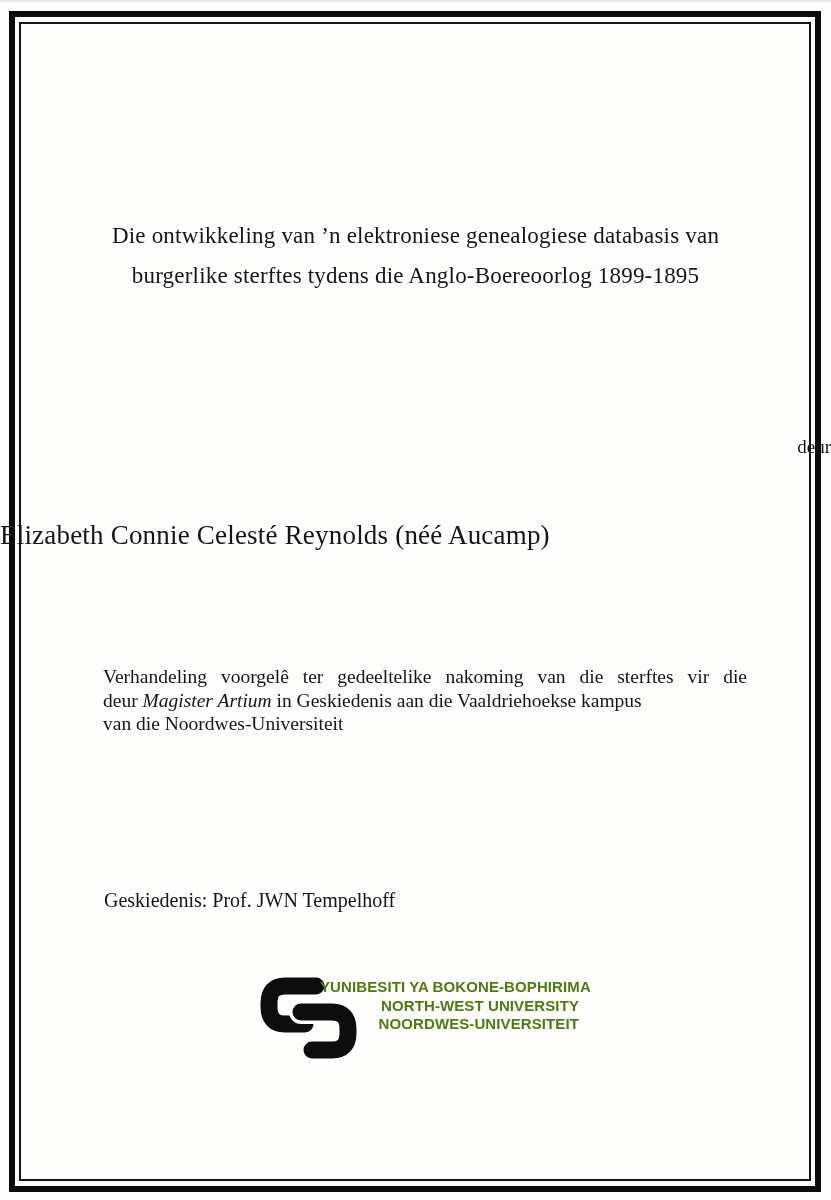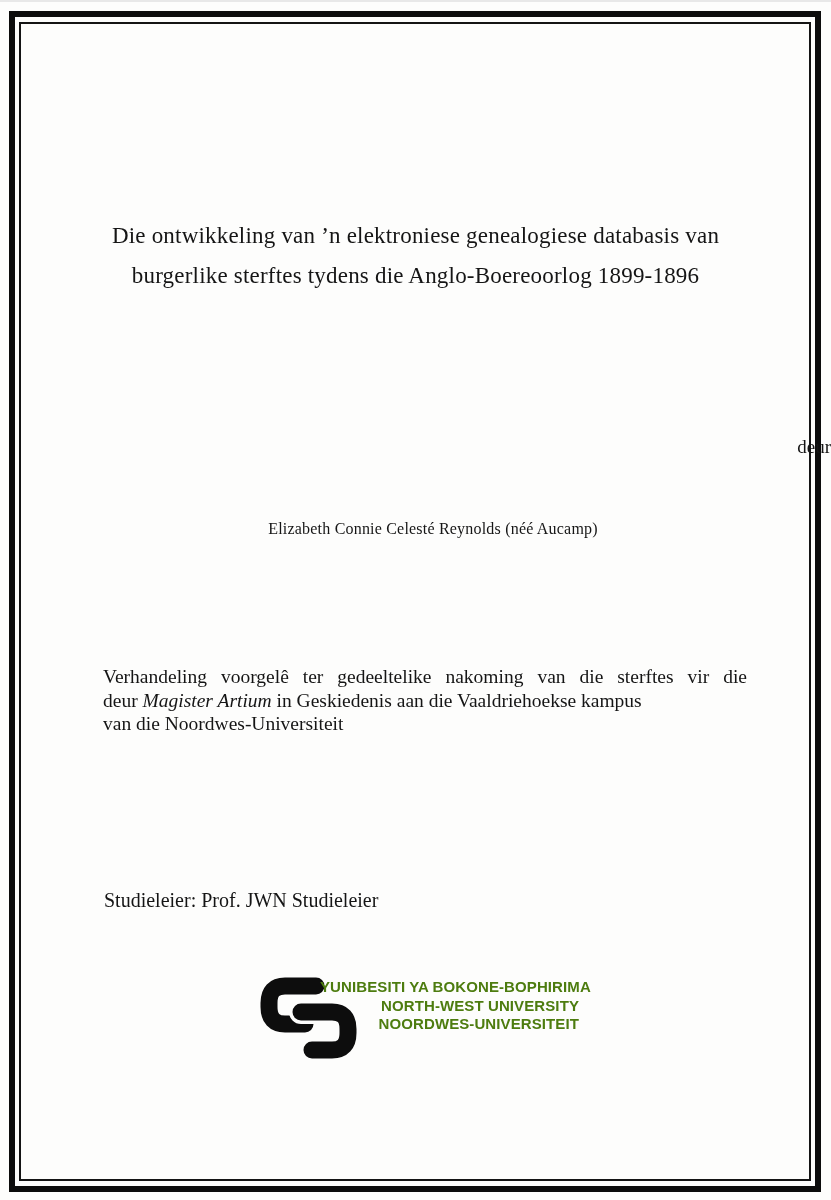--- a/index.html
+++ b/index.html
@@ -47,24 +47,22 @@
     top: 434px;
     left: 0; right: 0;
     text-align: right;
     font-size: 19px;
   }
 
   .author {
     position: absolute;
     top: 518px;
     left: 0; right: 0;
-    text-align: center;
-    font-size: 16px;
+    font-size: 27px;
     letter-spacing: 0.2px;
-    padding-left: 35px;
   }
 
   .statement {
     position: absolute;
     top: 663px;
     left: 103px;
     width: 644px;
     font-size: 19.5px;
     line-height: 23.5px;
   }
@@ -113,35 +111,35 @@
 </head>
 <body>
 
 <div class="page">
 
   <div class="frame-outer"></div>
   <div class="frame-inner"></div>
 
   <div class="title-block">
     <div>Die ontwikkeling van ’n elektroniese genealogiese databasis van</div>
-    <div>burgerlike sterftes tydens die Anglo-Boereoorlog 1899-1896</div>
+    <div>burgerlike sterftes tydens die Anglo-Boereoorlog 1899-1895</div>
   </div>
 
   <div class="byline">deur</div>
 
   <div class="author">Elizabeth Connie Celesté Reynolds (néé Aucamp)</div>
 
   <div class="statement">
     <div class="just">Verhandeling voorgelê ter gedeeltelike nakoming van die sterftes vir die</div>
     <div><span>deur </span><em>Magister Artium</em><span> in Geskiedenis aan die Vaaldriehoekse kampus</span></div>
     <div>van die Noordwes-Universiteit</div>
   </div>
 
   <div class="credits">
-    <div>Studieleier: Prof. JWN Studieleier</div>
+    <div>Geskiedenis: Prof. JWN Tempelhoff</div>
   </div>
 
   <div class="logo">
     <svg class="logo-mark" width="105" height="92" viewBox="0 0 105 92" xmlns="http://www.w3.org/2000/svg" aria-hidden="true">
 
       <path d="M 60 14 H 29 Q 13 14 13 31 L 13 35 Q 13 52 29 52 H 49" fill="none" stroke="#0d0d0d" stroke-width="17" stroke-linecap="round" stroke-linejoin="round"></path>
 
       <path d="M 45 40 H 76 Q 92 40 92 57 L 92 61 Q 92 78 76 78 H 56" fill="none" stroke="#fdfdfc" stroke-width="24" stroke-linecap="round" stroke-linejoin="round"></path>
 
       <path d="M 45 40 H 76 Q 92 40 92 57 L 92 61 Q 92 78 76 78 H 56" fill="none" stroke="#0d0d0d" stroke-width="17" stroke-linecap="round" stroke-linejoin="round"></path>

